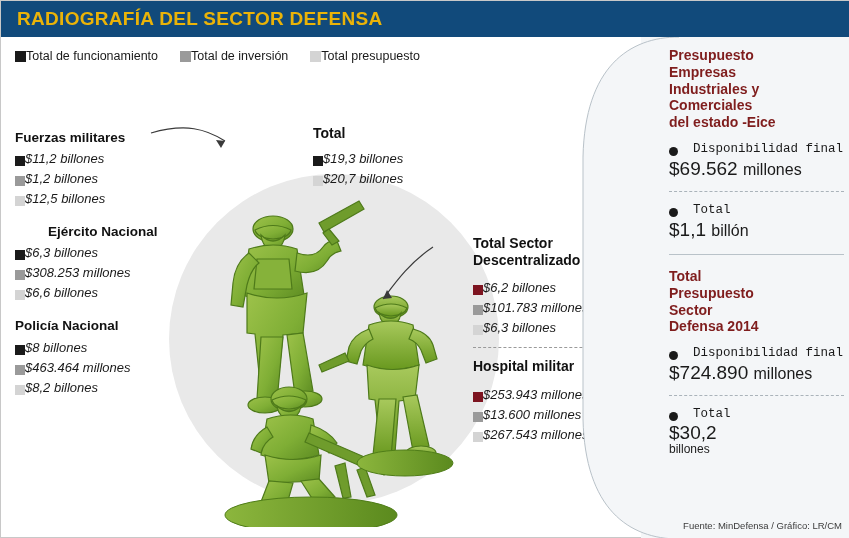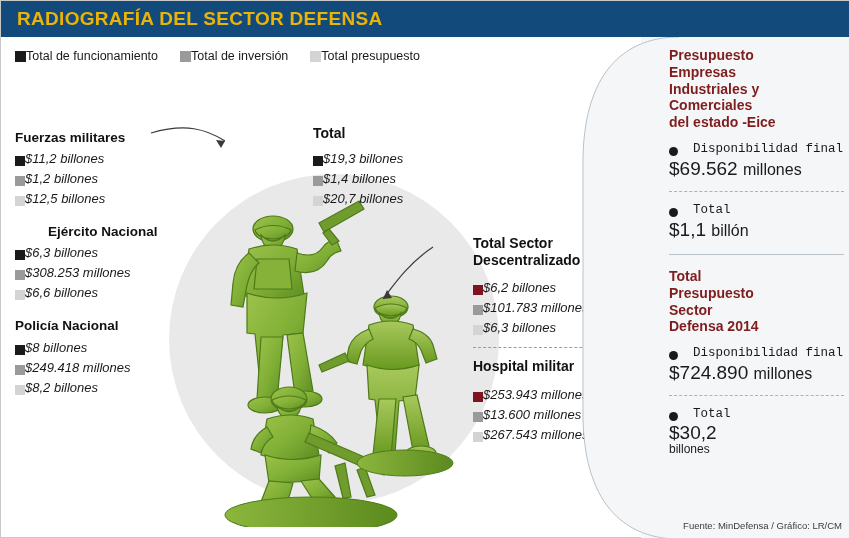--- a/index.html
+++ b/index.html
@@ -289,37 +289,33 @@
         <span class="val-tx">$6,6 billones</span>
       </div>
 
       <div class="blk-sub" style="margin-top:18px;">Policía Nacional</div>
       <div class="val-row">
         <span class="val-sw" style="background:#1a1a1a"></span>
         <span class="val-tx">$8 billones</span>
       </div>
       <div class="val-row">
         <span class="val-sw" style="background:#9a9a9a"></span>
-        <span class="val-tx">$249.418 millones</span>
+        <span class="val-tx">$463.464 millones</span>
       </div>
       <div class="val-row">
         <span class="val-sw" style="background:#d4d4d4"></span>
         <span class="val-tx">$8,2 billones</span>
       </div>
     </div>
 
     <div class="blk" style="left:312px; top:88px; width:160px;">
       <div class="blk-title">Total</div>
       <div class="val-row" style="margin-top:9px;">
         <span class="val-sw" style="background:#1a1a1a"></span>
         <span class="val-tx">$19,3 billones</span>
-      </div>
-      <div class="val-row">
-        <span class="val-sw" style="background:#9a9a9a"></span>
-        <span class="val-tx">$1,4 billones</span>
       </div>
       <div class="val-row">
         <span class="val-sw" style="background:#d4d4d4"></span>
         <span class="val-tx">$20,7 billones</span>
       </div>
     </div>
 
     <div class="blk" style="left:472px; top:198px; width:165px;">
       <div class="blk-title">Total Sector
 Descentralizado</div>

